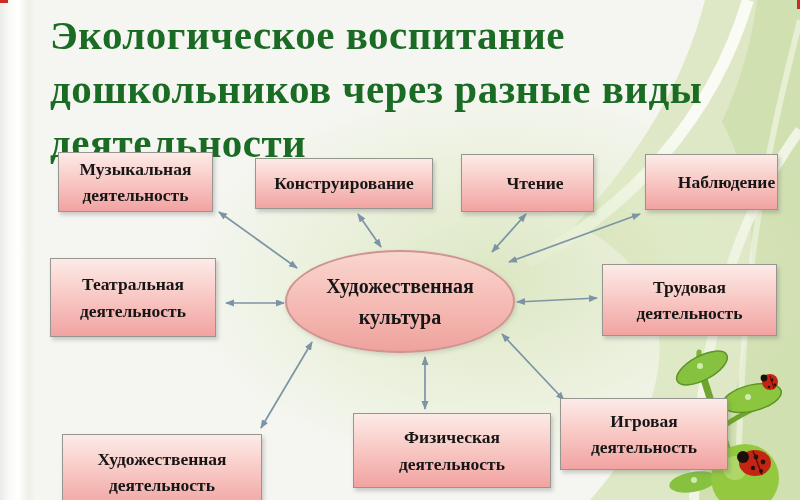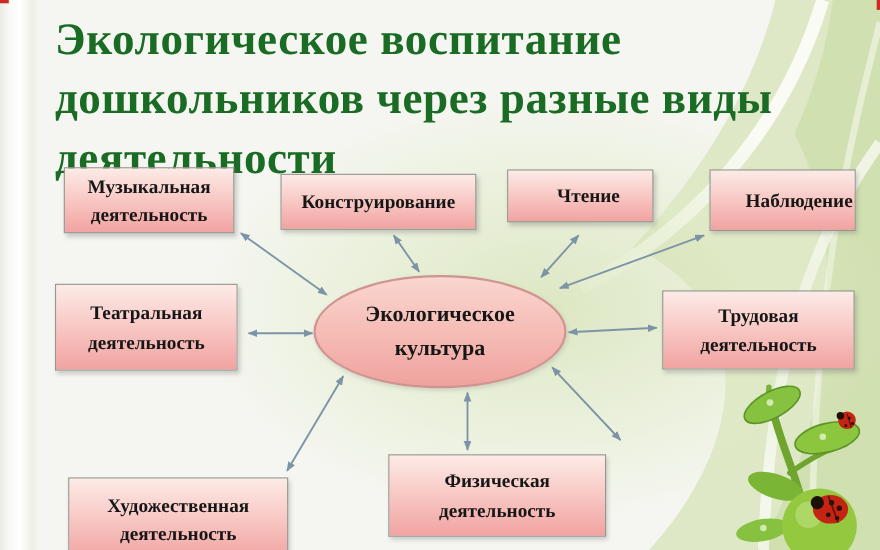--- a/index.html
+++ b/index.html
@@ -39,21 +39,21 @@
     position:absolute; z-index:5;
     display:flex; align-items:center; justify-content:center; text-align:center;
     font-weight:bold; font-size:17.5px; line-height:1.5; color:#161616;
     border:1px solid #979590;
     background:linear-gradient(180deg,#fcebe7 0%,#f9cdc9 42%,#f1a3a1 100%);
     box-shadow:2px 3px 4px rgba(110,110,110,0.32);
     padding:2px 6px; box-sizing:border-box;
   }
   #node-musical      { left:58px;  top:152px; width:155px; height:60px; }
   #node-construction { left:255px; top:158px; width:178px; height:51px; }
-  #node-reading      { left:461px; top:154px; width:133px; height:48px;padding-left:21px; }
+  #node-reading      { left:461px; top:154px; width:133px; height:58px;padding-left:21px; }
   #node-observation  { left:645px; top:154px; width:133px; height:56px;padding-left:36px; }
   #node-theatrical   { left:50px;  top:258px; width:166px; height:79px; }
   #node-labor        { left:602px; top:264px; width:175px; height:72px;justify-content:center; }
   #node-artistic     { left:62px;  top:402px; width:200px; height:76px;margin-top:32px; }
   #node-physical     { left:307px; top:413px; width:198px; height:75px;margin-left:46px; }
   #node-play         { left:560px; top:398px; width:168px; height:72px; }
 
   .center-ellipse {
     position:absolute; left:285px; top:250px; width:230px; height:103px; z-index:5;
     border-radius:50%;
@@ -98,21 +98,21 @@
       <line x1="509" y1="262" x2="640" y2="214" marker-start="url(#ah)" marker-end="url(#ah)"></line>
       <line x1="284" y1="303" x2="226" y2="303" marker-start="url(#ah)" marker-end="url(#ah)"></line>
       <line x1="517" y1="302" x2="597" y2="298" marker-start="url(#ah)" marker-end="url(#ah)"></line>
       <line x1="312" y1="342" x2="261" y2="428" marker-start="url(#ah)" marker-end="url(#ah)"></line>
       <line x1="425" y1="357" x2="425" y2="409" marker-start="url(#ah)" marker-end="url(#ah)"></line>
       <line x1="502" y1="334" x2="564" y2="400" marker-start="url(#ah)" marker-end="url(#ah)"></line>
     </g>
   </svg>
 
   <div class="center-ellipse">
-    <span>Экологическое культура</span>
+    <span>Художественная культура</span>
   </div>
 
   <div class="node" id="node-musical">
     <span>Музыкальная деятельность</span>
   </div>
   <div class="node" id="node-construction">
     <span>Конструирование</span>
   </div>
   <div class="node" id="node-reading">
     <span>Чтение</span>
@@ -124,20 +124,23 @@
     <span>Театральная деятельность</span>
   </div>
   <div class="node" id="node-labor">
     <span>Трудовая деятельность</span>
   </div>
   <div class="node" id="node-artistic">
     <span>Художественная деятельность</span>
   </div>
   <div class="node" id="node-physical">
     <span>Физическая деятельность</span>
+  </div>
+  <div class="node" id="node-play">
+    <span>Игровая деятельность</span>
   </div>
 
   <svg class="plant-svg" width="800" height="500" viewBox="0 0 800 500">
 
     <path d="M 737 500 C 733 450 715 420 703 375" stroke="#6fa52e" stroke-width="7" fill="none" stroke-linecap="round"></path>
     <path d="M 703 375 C 700 365 698 360 699 352" stroke="#7cb23a" stroke-width="5" fill="none" stroke-linecap="round"></path>
     <path d="M 718 430 C 735 418 752 408 768 404" stroke="#6fa52e" stroke-width="5" fill="none" stroke-linecap="round"></path>
 
     <g>
       <ellipse cx="702" cy="368" rx="28" ry="12" fill="#86c23f" transform="rotate(-28 702 368)"></ellipse>

